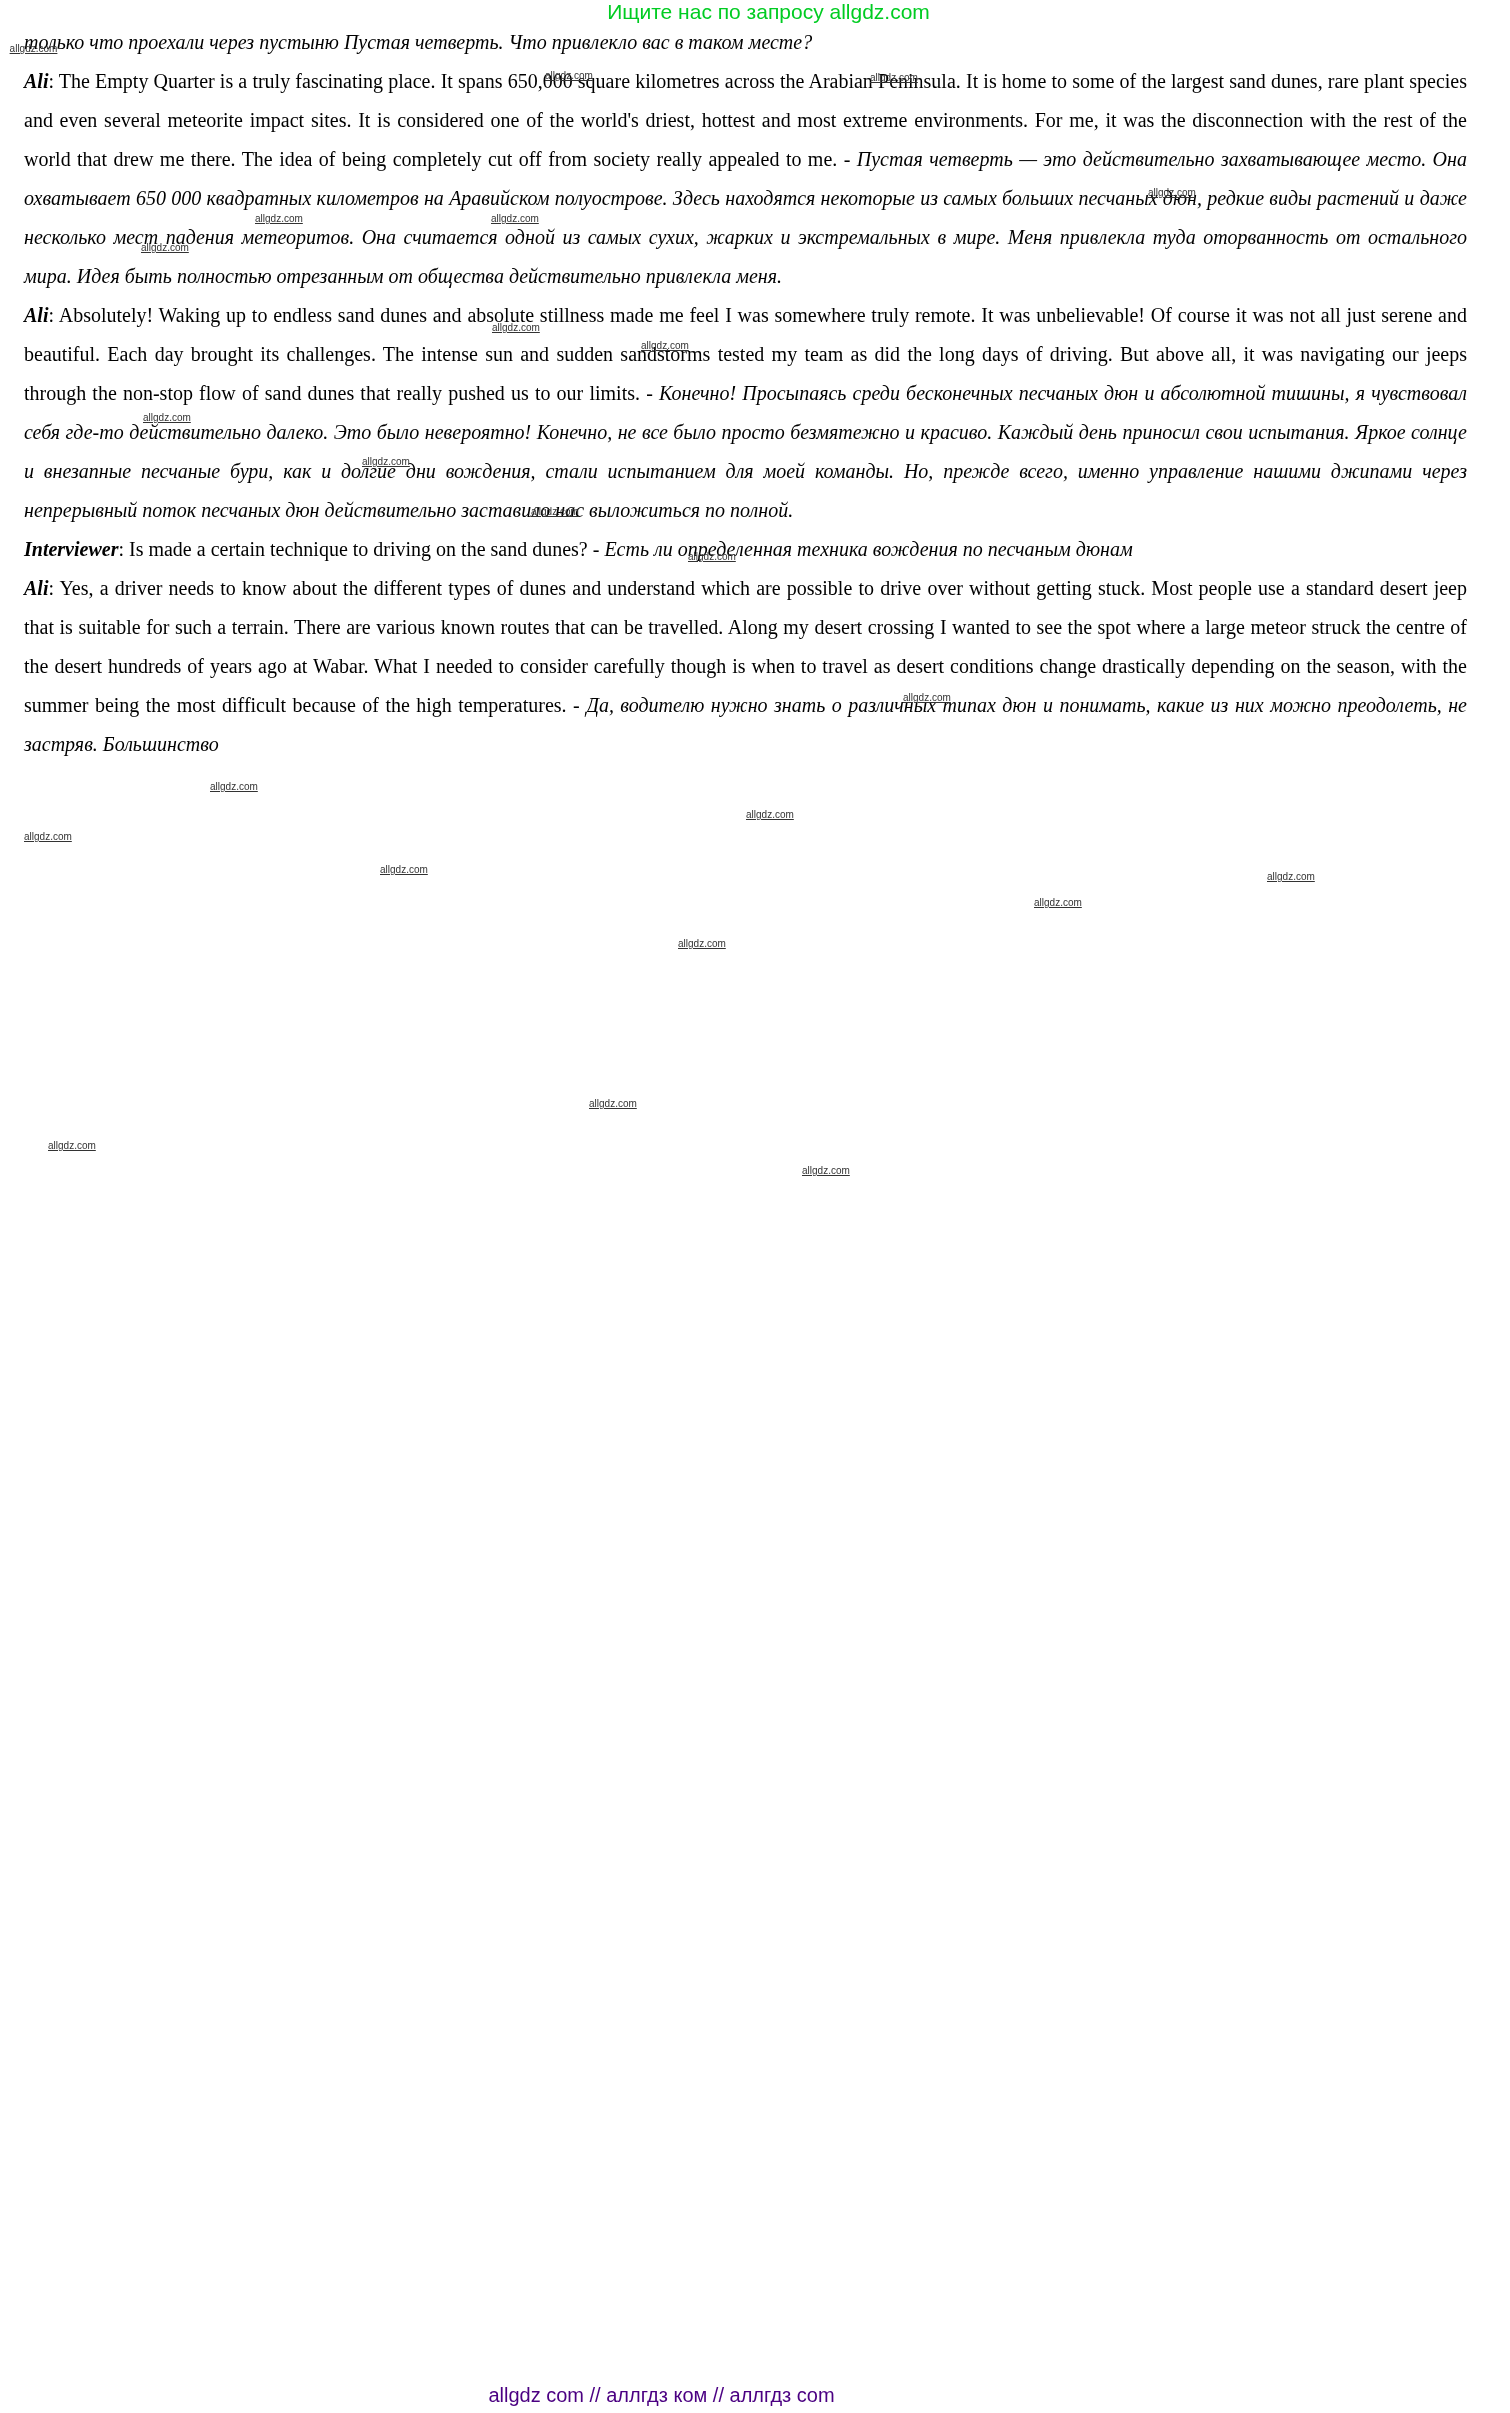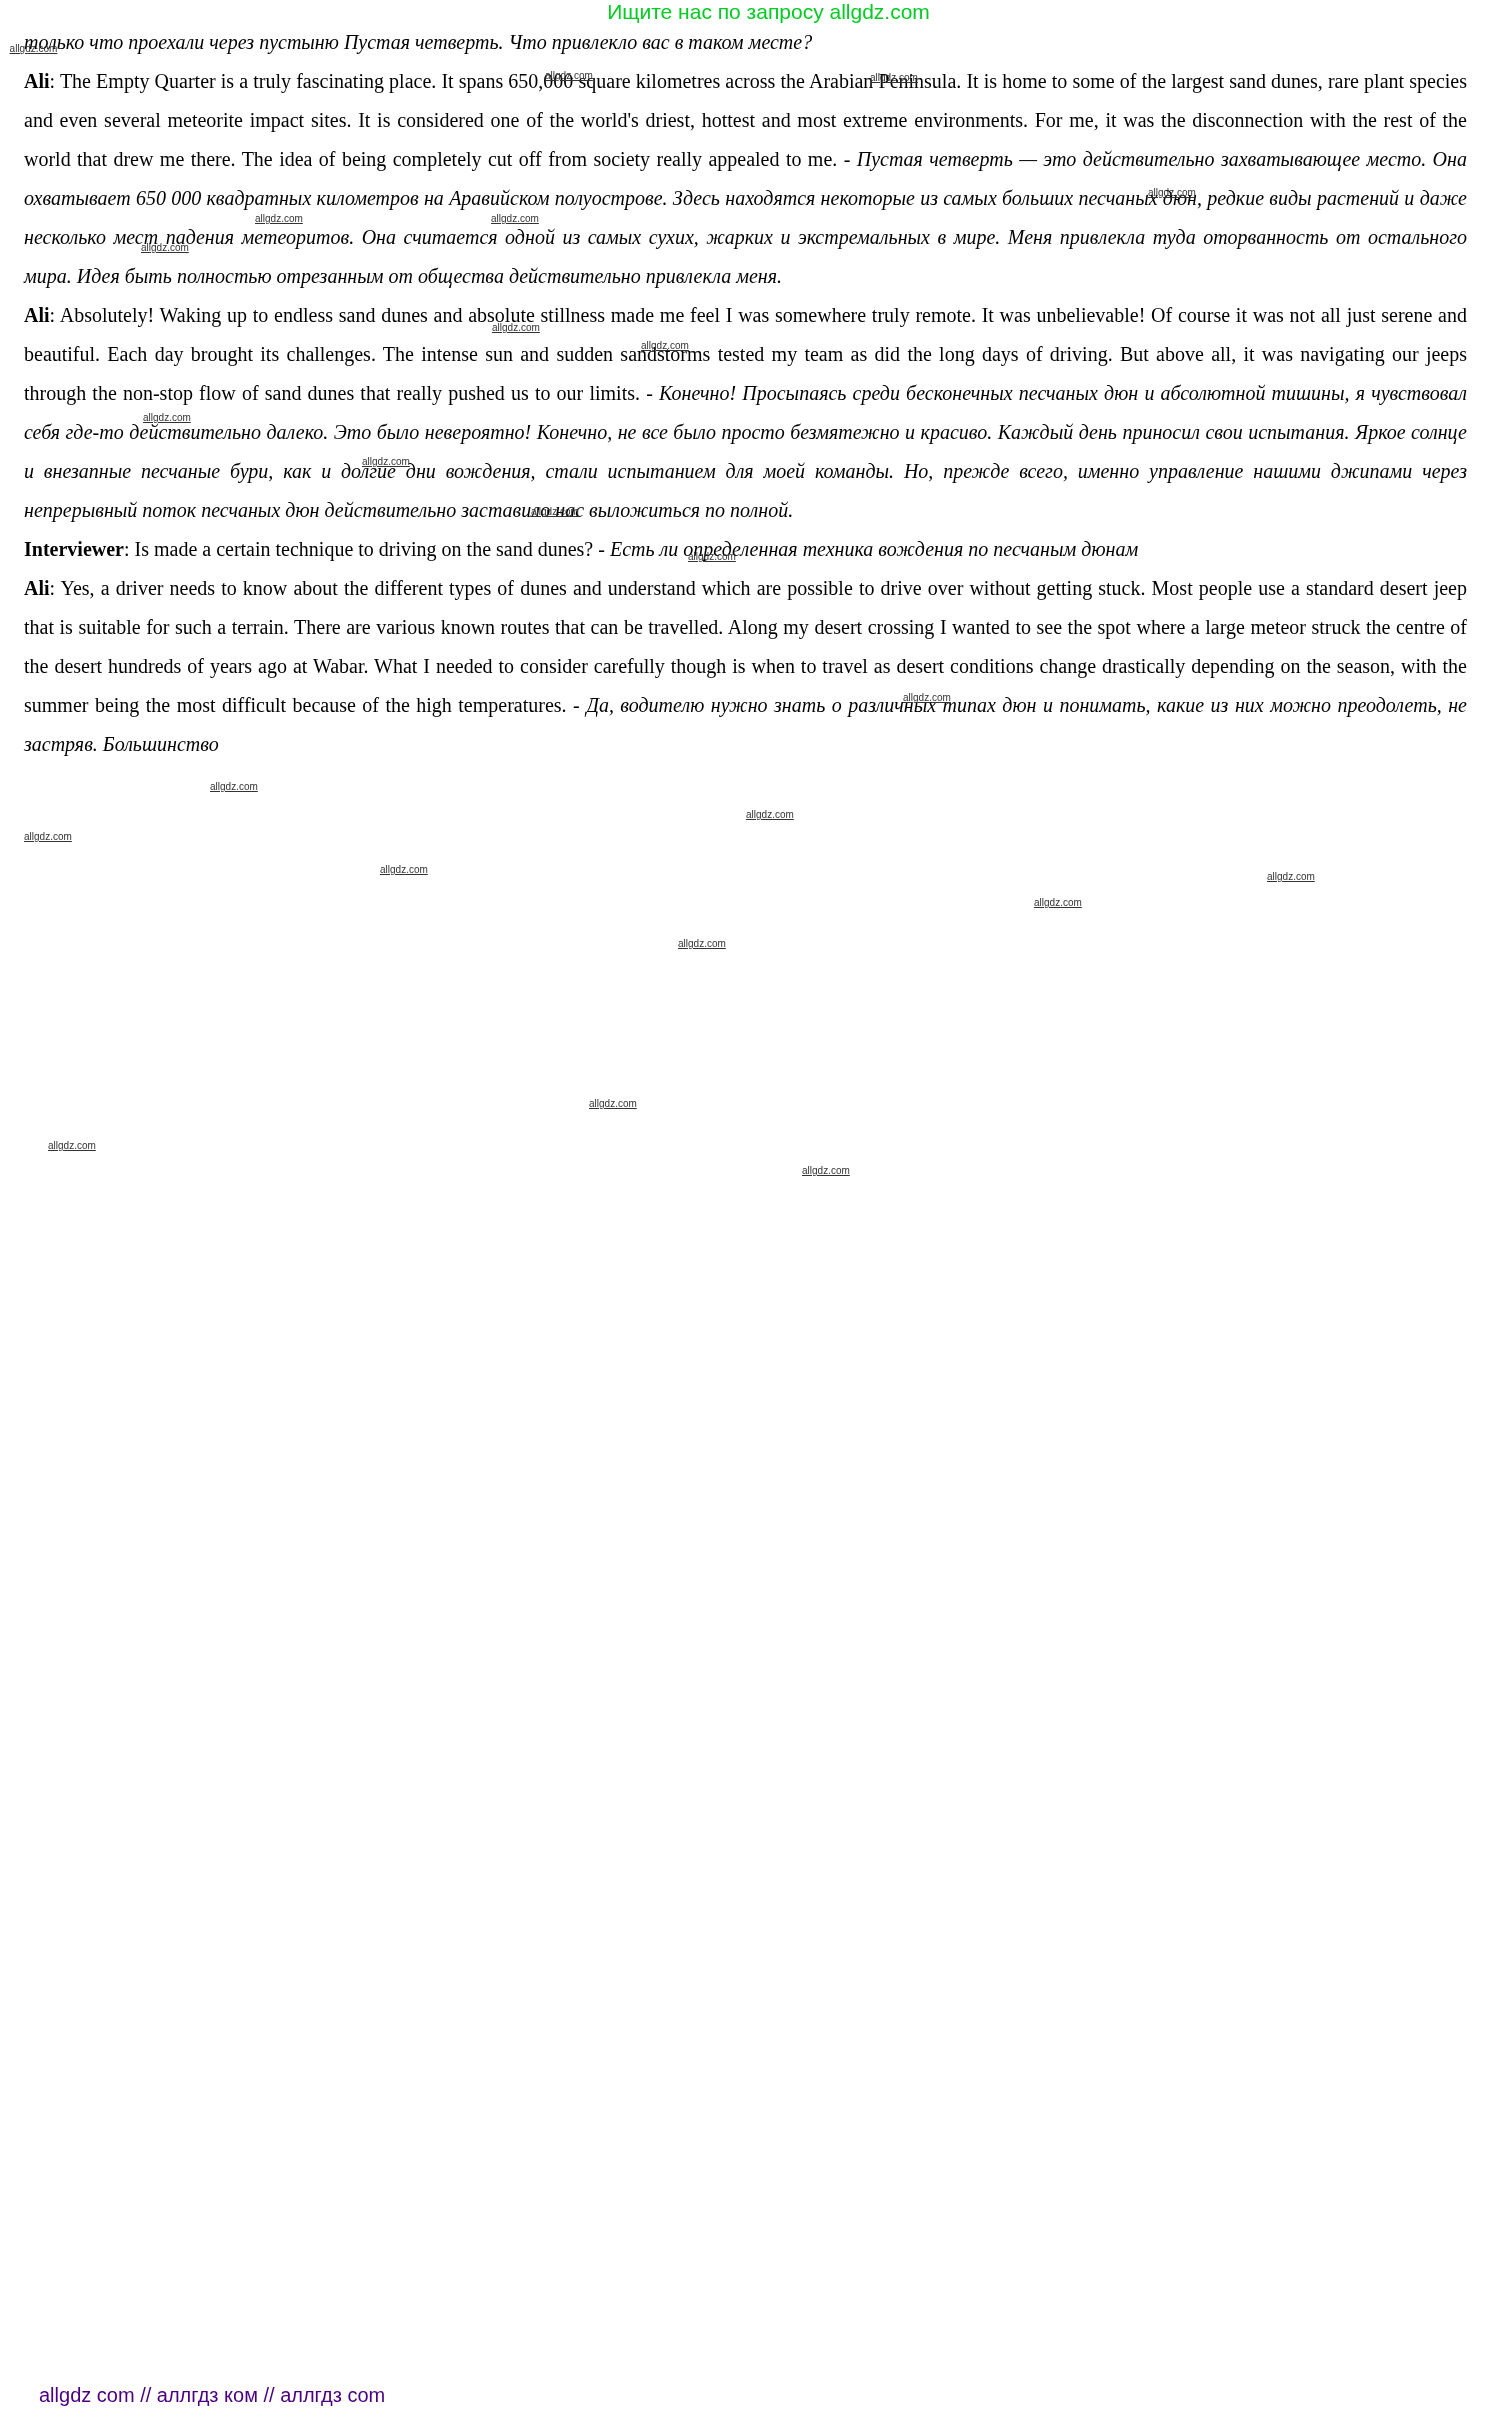--- a/index.html
+++ b/index.html
@@ -47,20 +47,21 @@
     text-justify: inter-word;
   }
   .para {
     margin: 0 0 0 0;
     text-align: justify;
     text-justify: inter-word;
   }
   .para:last-child { text-align: justify; }
   .speaker {
     font-weight: bold;
+    font-style: italic;
   }
   .ru {
     font-style: italic;
   }
 
   
   .wm {
     position: absolute;
     font-family: "Liberation Sans", sans-serif;
     font-size: 10px;
@@ -70,26 +71,26 @@
     pointer-events: none;
     text-decoration: underline;
   }
 
   
   .footer-bar {
     position: absolute;
     bottom: 6.4px;
     left: 0;
     width: 1323px;
+    text-align: center;
     font-family: "Liberation Sans", sans-serif;
     font-size: 20px;
     line-height: 24px;
     color: #4b0082;
     white-space: nowrap;
-    padding-left: 39px;
   }
 </style>
 </head>
 <body>
 
 <div id="page" style="background: rgb(255, 255, 255);">
 
   <div class="promo-bar" style="color: rgb(0, 204, 34);">Ищите нас по запросу allgdz.com</div>
 
   <div class="doc-body" style="color: rgb(0, 0, 0);">

